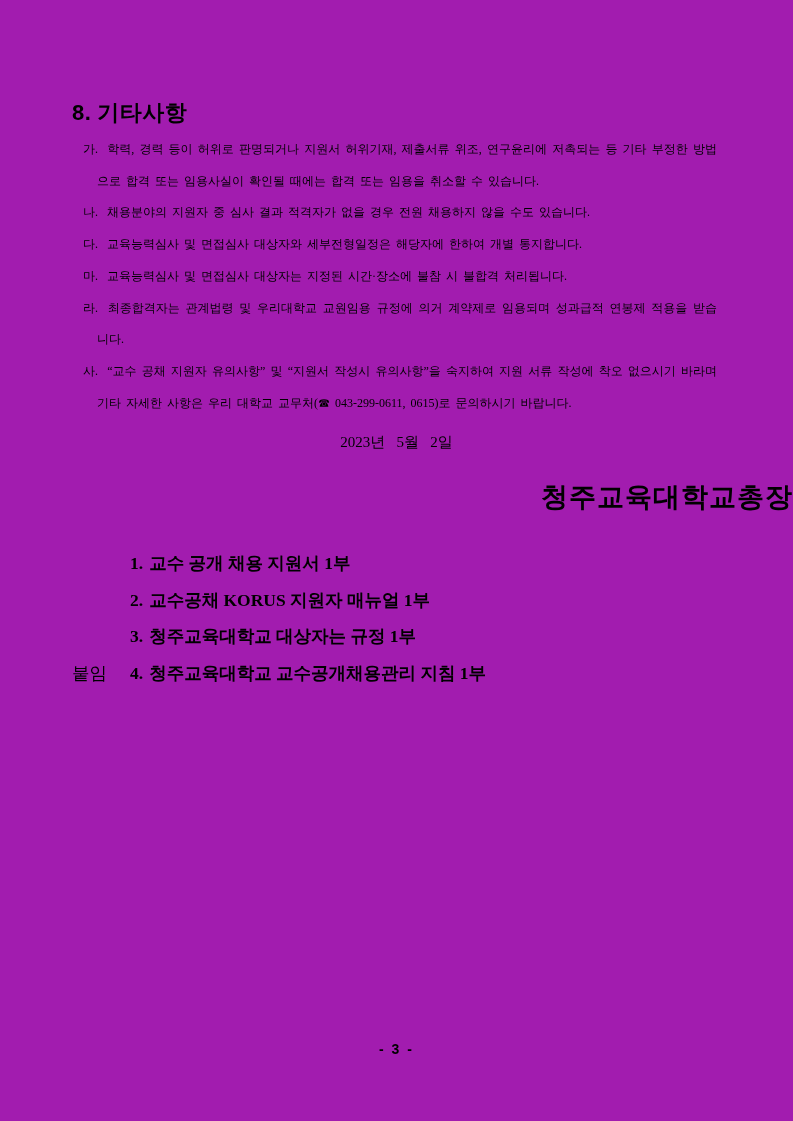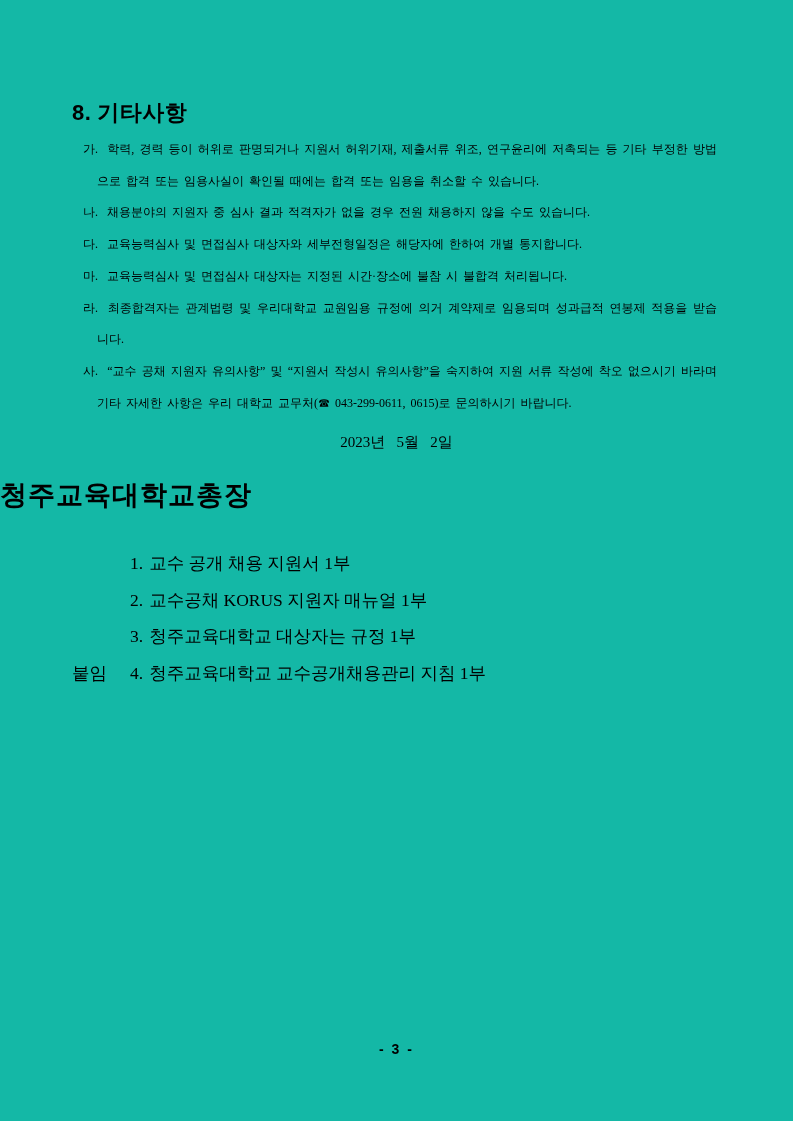--- a/index.html
+++ b/index.html
@@ -5,21 +5,21 @@
   html, body {
     margin: 0;
     padding: 0;
     background: #ffffff;
   }
   .page {
     position: relative;
     width: 793px;
     height: 1121px;
     margin: 0 auto;
-    background: #14b8a6;
+    background: #a21caf;
     color: #000000;
     font-family: "Liberation Serif", "DejaVu Serif", serif;
     overflow: hidden;
   }
   .heading {
     margin: 100px 76px 0 72px;
     font-family: "Liberation Sans", "DejaVu Sans", sans-serif;
     font-weight: 800;
     font-size: 22px;
     line-height: 26px;
@@ -41,43 +41,43 @@
   .item .marker { margin-right: 4px; }
   .date-line {
     margin-top: 10px;
     text-align: center;
     font-size: 15px;
     line-height: 26px;
     white-space: pre;
   }
   .signature-line {
     margin-top: 26px;
-    text-align: left;
-    font-family: Liberation Mono, monospace;
+    text-align: right;
+    font-family: Liberation Sans, sans-serif;
     font-weight: 800;
     font-size: 27px;
     line-height: 32px;
     letter-spacing: 1px;
   }
   .attachments {
     margin: 32px 76px 0 72px;
     display: flex;
     align-items: flex-end;
     font-size: 17.5px;
     line-height: 36.5px;
   }
   .attachments .att-label {
     width: 44px;
     margin-right: 14px;
     flex: 0 0 auto;
   }
   .attachments .att-list {
     flex: 1 1 auto;
   }
-  .att-item { white-space: nowrap; }
+  .att-item { white-space: nowrap; font-weight: bold; }
   .att-item .att-num { margin-right: 6px; }
   .footer {
     position: absolute;
     left: 0;
     top: 1041px;
     width: 100%;
     text-align: center;
     font-family: "Liberation Sans", "DejaVu Sans", sans-serif;
     font-weight: 700;
     font-size: 14px;

